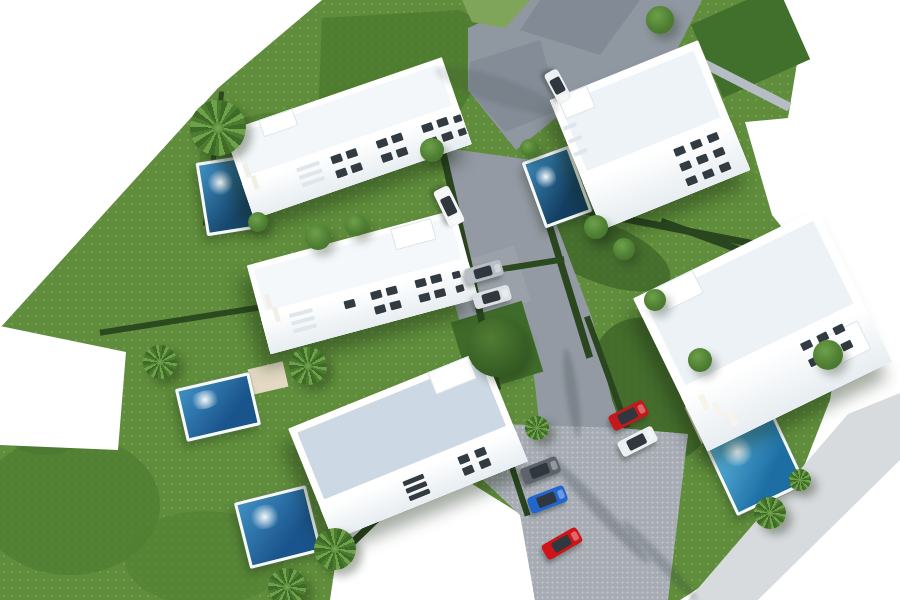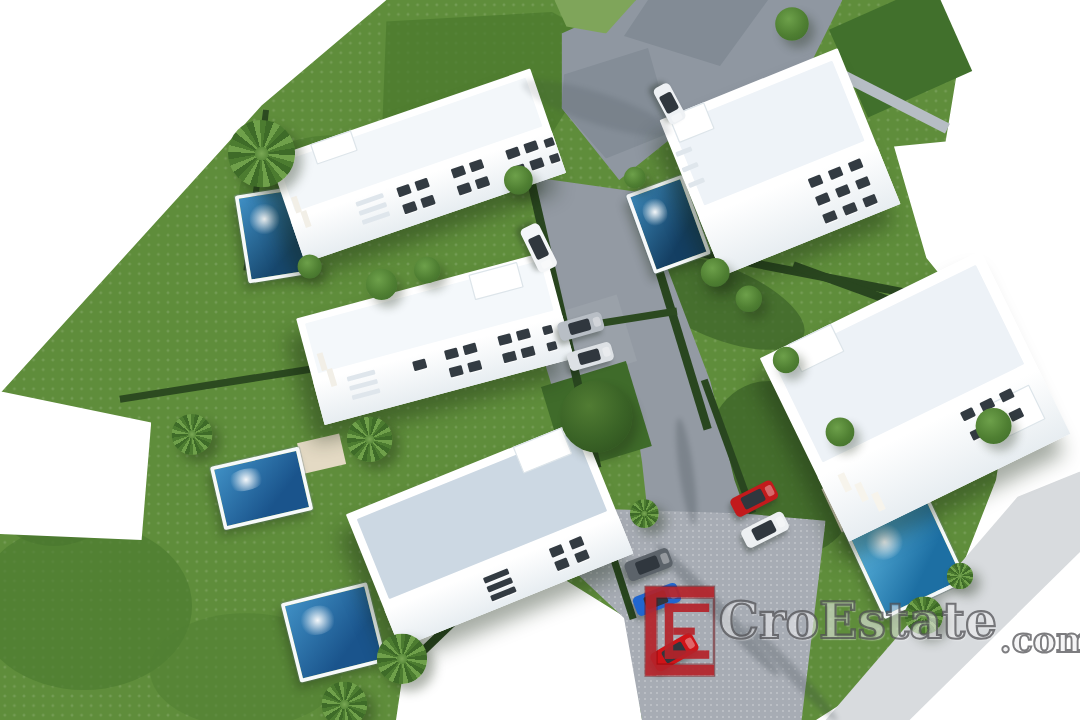--- a/index.html
+++ b/index.html
@@ -232,23 +232,13 @@
     <div class="bush" style="left: 345px; top: 214px; width: 22px; height: 22px;"></div>
     <div class="bush" style="left: 584px; top: 215px; width: 24px; height: 24px;"></div>
     <div class="bush" style="left: 613px; top: 238px; width: 22px; height: 22px;"></div>
     <div class="bush" style="left: 646px; top: 6px; width: 28px; height: 28px;"></div>
     <div class="bush" style="left: 813px; top: 340px; width: 30px; height: 30px;"></div>
     <div class="bush" style="left: 644px; top: 289px; width: 22px; height: 22px;"></div>
     <div class="bush" style="left: 688px; top: 348px; width: 24px; height: 24px;"></div>
     <div class="bush" style="left: 420px; top: 138px; width: 24px; height: 24px;"></div>
     <div class="bush" style="left: 248px; top: 212px; width: 20px; height: 20px;"></div>
     <div class="bush" style="left: 520px; top: 139px; width: 18px; height: 18px;"></div>
-    <div class="wm">
-    <div class="wm-icon">
-      <div class="wm-outer"></div>
-      <div class="wm-e">
-          <div class="wm-e-mid"></div>
-        </div>
-    </div>
-    <div class="wm-text">CroEstate</div>
-    <div class="wm-suffix">.com</div>
-  </div>
 </div>
 
 </body></html>

